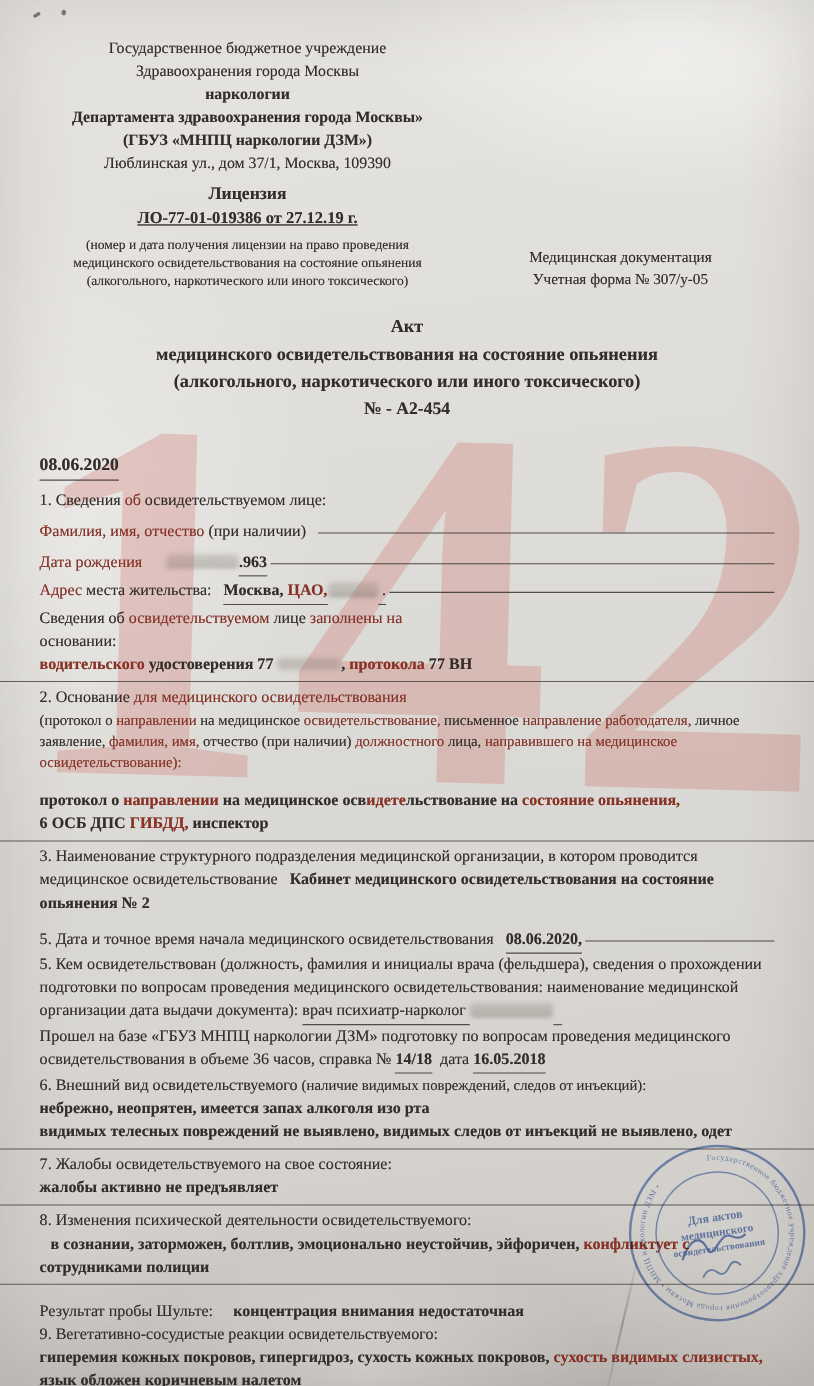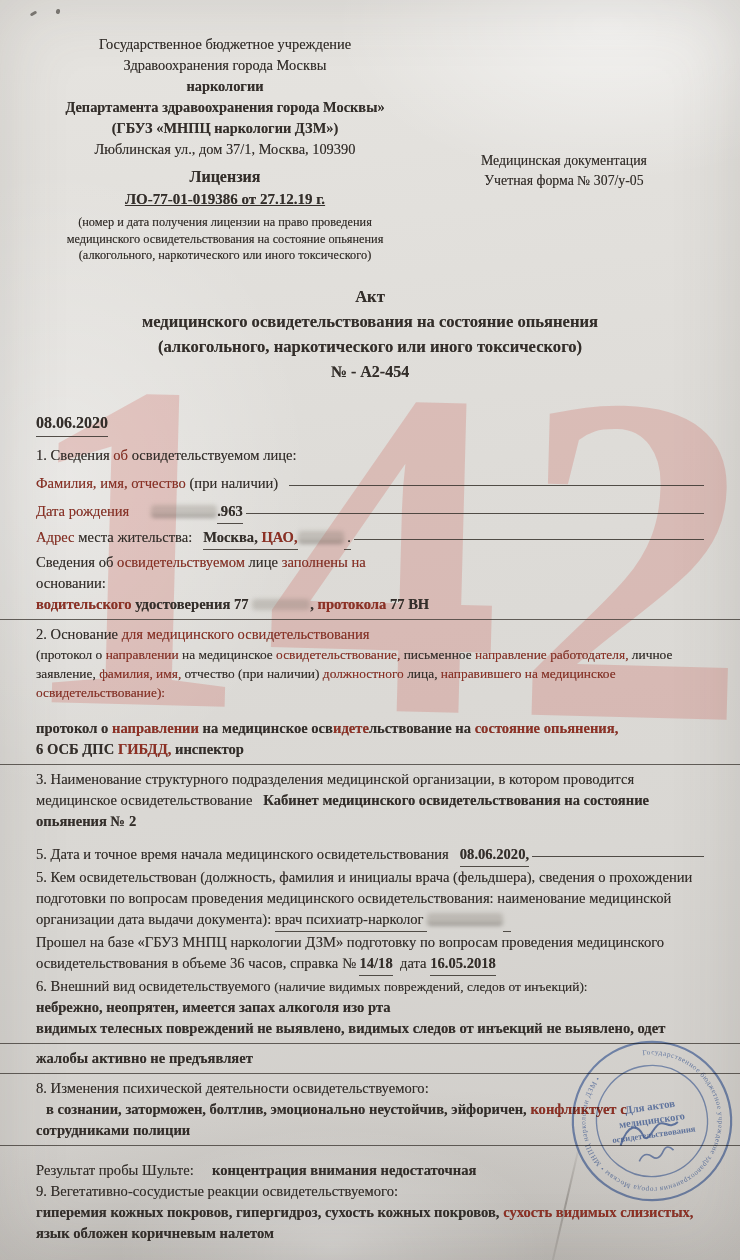--- a/index.html
+++ b/index.html
@@ -9,21 +9,21 @@
     background:
       radial-gradient(ellipse 420px 240px at 82% 2%, rgba(255,255,255,.55), transparent 65%),
       radial-gradient(ellipse 420px 520px at 8% 38%, rgba(255,255,255,.35), transparent 60%),
       radial-gradient(ellipse 360px 200px at 45% 99%, rgba(255,255,255,.35), transparent 60%),
       radial-gradient(ellipse 700px 300px at 50% 104%, rgba(110,105,98,.28), transparent 75%),
       linear-gradient(174deg,#e6e4e0 0%,#dedcd8 38%,#d9d7d3 68%,#cdcac6 100%);
     box-shadow:inset 0 0 70px rgba(80,74,68,.16);
   }
   .content{position:relative;z-index:2;padding:34px 36px 0 36px;}
   
-  .hdr-row{display:flex;justify-content:space-between;align-items:center;}
+  .hdr-row{display:flex;justify-content:space-between;align-items:flex-end;}
   .hdr-left{width:378px;text-align:center;font-size:14.4px;line-height:21px;}
   .hdr-left .bold{font-weight:bold;}
   .hdr-left .lic-title{font-weight:bold;font-size:16px;margin-top:5px;line-height:23px;}
   .hdr-left .lic-num{font-weight:bold;font-size:15px;text-decoration:underline;line-height:22px;}
   .hdr-left .note{font-size:12.3px;line-height:16.5px;}
   .hdr-left .note.first{margin-top:4px;}
   .hdr-right{width:280px;text-align:center;font-size:13.8px;line-height:20px;margin-top:45px;}
   
   .title{margin-top:20px;text-align:center;font-weight:bold;font-size:16.6px;line-height:25px;}
   .title .t-num{font-size:16px;}
@@ -121,20 +121,21 @@
         <div class="bline" style="margin-top: 12px;"><span class="seg">5. Дата и точное время начала медицинского освидетельствования   </span><span class="seg b u">08.06.2020,</span><span class="fill"></span></div>
         <div class="bline"><span class="seg">5. Кем освидетельствован (должность, фамилия и инициалы врача (фельдшера), сведения о прохождении</span></div>
         <div class="bline"><span class="seg">подготовки по вопросам проведения медицинского освидетельствования: наименование медицинской</span></div>
         <div class="bline"><span class="seg">организации дата выдачи документа): </span><span class="seg u">врач психиатр-нарколог </span><span class="redact u" style="width: 76px;"></span><span class="seg u">  </span></div>
         <div class="bline"><span class="seg">Прошел на базе «ГБУЗ МНПЦ наркологии ДЗМ» подготовку по вопросам проведения медицинского</span></div>
         <div class="bline"><span class="seg">освидетельствования в объеме 36 часов, справка № </span><span class="seg b u">14/18</span><span class="seg">  дата </span><span class="seg b u">16.05.2018</span></div>
         <div class="bline"><span class="seg">6. Внешний вид освидетельствуемого </span><span class="seg s">(наличие видимых повреждений, следов от инъекций):</span></div>
         <div class="bline"><span class="seg b">небрежно, неопрятен, имеется запах алкоголя изо рта</span></div>
         <div class="bline"><span class="seg b">видимых телесных повреждений не выявлено, видимых следов от инъекций не выявлено, одет</span></div>
         <div class="hrule"></div>
+        <div class="bline"><span class="seg">7. Жалобы освидетельствуемого на свое состояние:</span></div>
         <div class="bline"><span class="seg b">жалобы активно не предъявляет</span></div>
         <div class="hrule"></div>
         <div class="bline"><span class="seg">8. Изменения психической деятельности освидетельствуемого:</span></div>
         <div class="bline" style="padding-left: 10px;"><span class="seg b">в сознании, заторможен, болтлив, эмоционально неустойчив, эйфоричен, </span><span class="seg b r">конфликтует с</span></div>
         <div class="bline"><span class="seg b">сотрудниками полиции</span></div>
         <div class="hrule"></div>
         <div class="bline" style="margin-top: 14px;"><span class="seg">Результат пробы Шульте:     </span><span class="seg b">концентрация внимания недостаточная</span></div>
         <div class="bline"><span class="seg">9. Вегетативно-сосудистые реакции освидетельствуемого:</span></div>
         <div class="bline"><span class="seg b">гиперемия кожных покровов, гипергидроз, сухость кожных покровов, </span><span class="seg b r">сухость видимых</span><span class="seg b"> </span><span class="seg b r">слизистых,</span></div>
         <div class="bline"><span class="seg b">язык обложен коричневым налетом</span></div>

